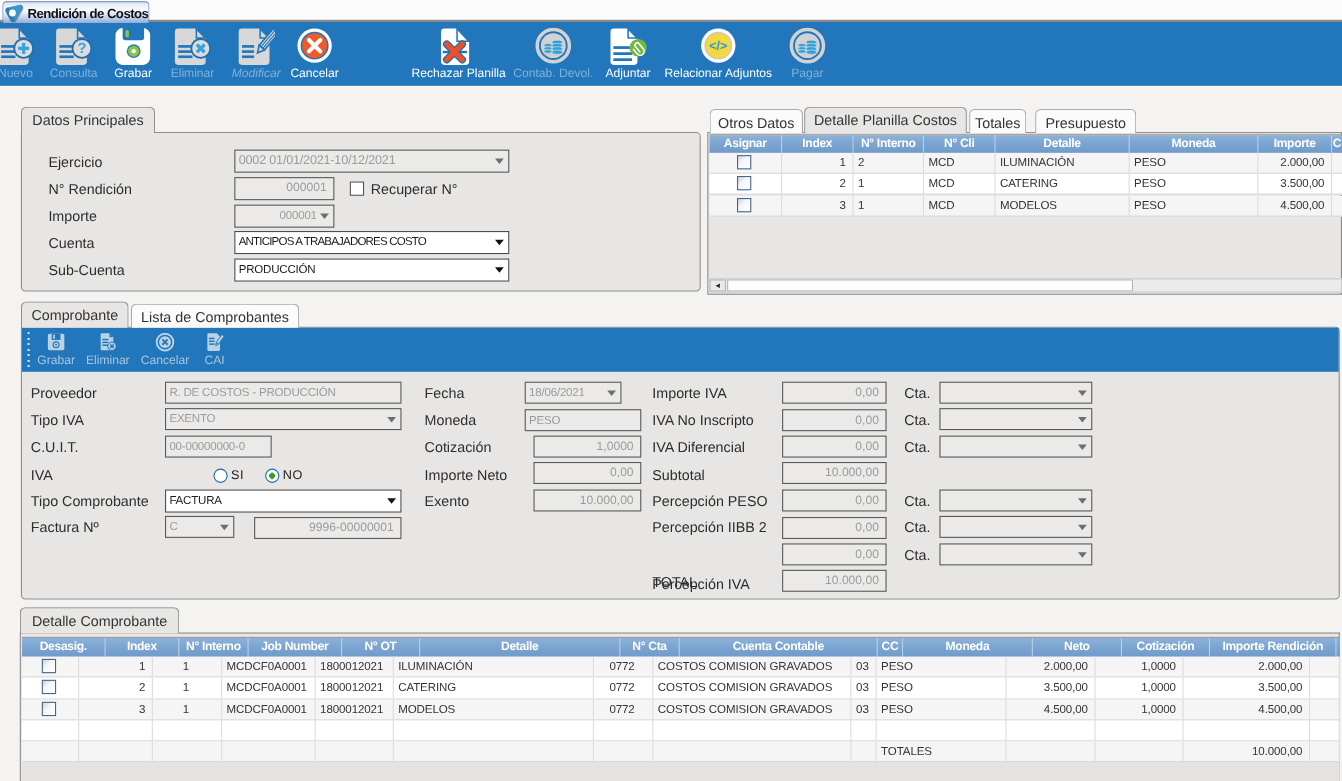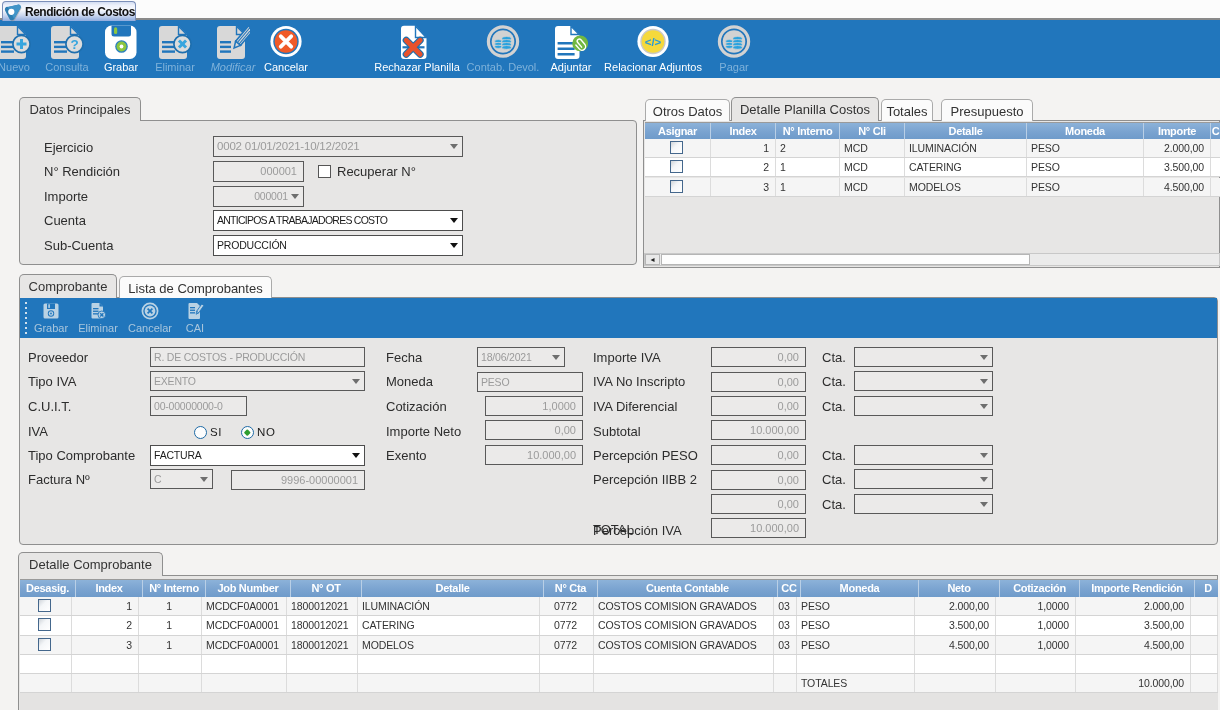--- a/index.html
+++ b/index.html
@@ -426,21 +426,21 @@
 <div class="tb num" style="left:711px;top:494px;width:95px;height:20px;line-height:18px;">0,00</div>
 <div class="lbl" style="left:822px;top:497px;">Cta.</div>
 <div class="tb" style="left:854px;top:494px;width:139px;height:20px;line-height:18px;"></div>
     <div class="arr" style="left:980px;top:502px;"></div>
 <div class="lbl" style="left:593px;top:522px;">TOTAL</div>
 <div class="tb num" style="left:711px;top:518px;width:95px;height:20px;line-height:18px;">10.000,00</div>
 
   <div class="panel" style="left:18px;top:575px;width:1200px;height:135px;border-bottom:none;border-radius:0;"></div>
   <div class="ptab" style="left:18px;top:552px;width:145px;">Detalle Comprobante</div>
   <div class="ghead" style="left:20px;top:579px;width:1198px;height:18px;">
-      <div class="hc" style="width:56px;">Desasig.</div>
+      <div class="hc" style="width:76px;">Desasig.</div>
       <div class="hc" style="width:67px;">Index</div>
       <div class="hc" style="width:63px;">N° Interno</div>
       <div class="hc" style="width:85px;">Job Number</div>
       <div class="hc" style="width:71px;">N° OT</div>
       <div class="hc" style="width:182px;">Detalle</div>
       <div class="hc" style="width:54px;">N° Cta</div>
       <div class="hc" style="width:180px;">Cuenta Contable</div>
       <div class="hc" style="width:23px;">CC</div>
       <div class="hc" style="width:118px;">Moneda</div>
       <div class="hc" style="width:81px;">Neto</div>

